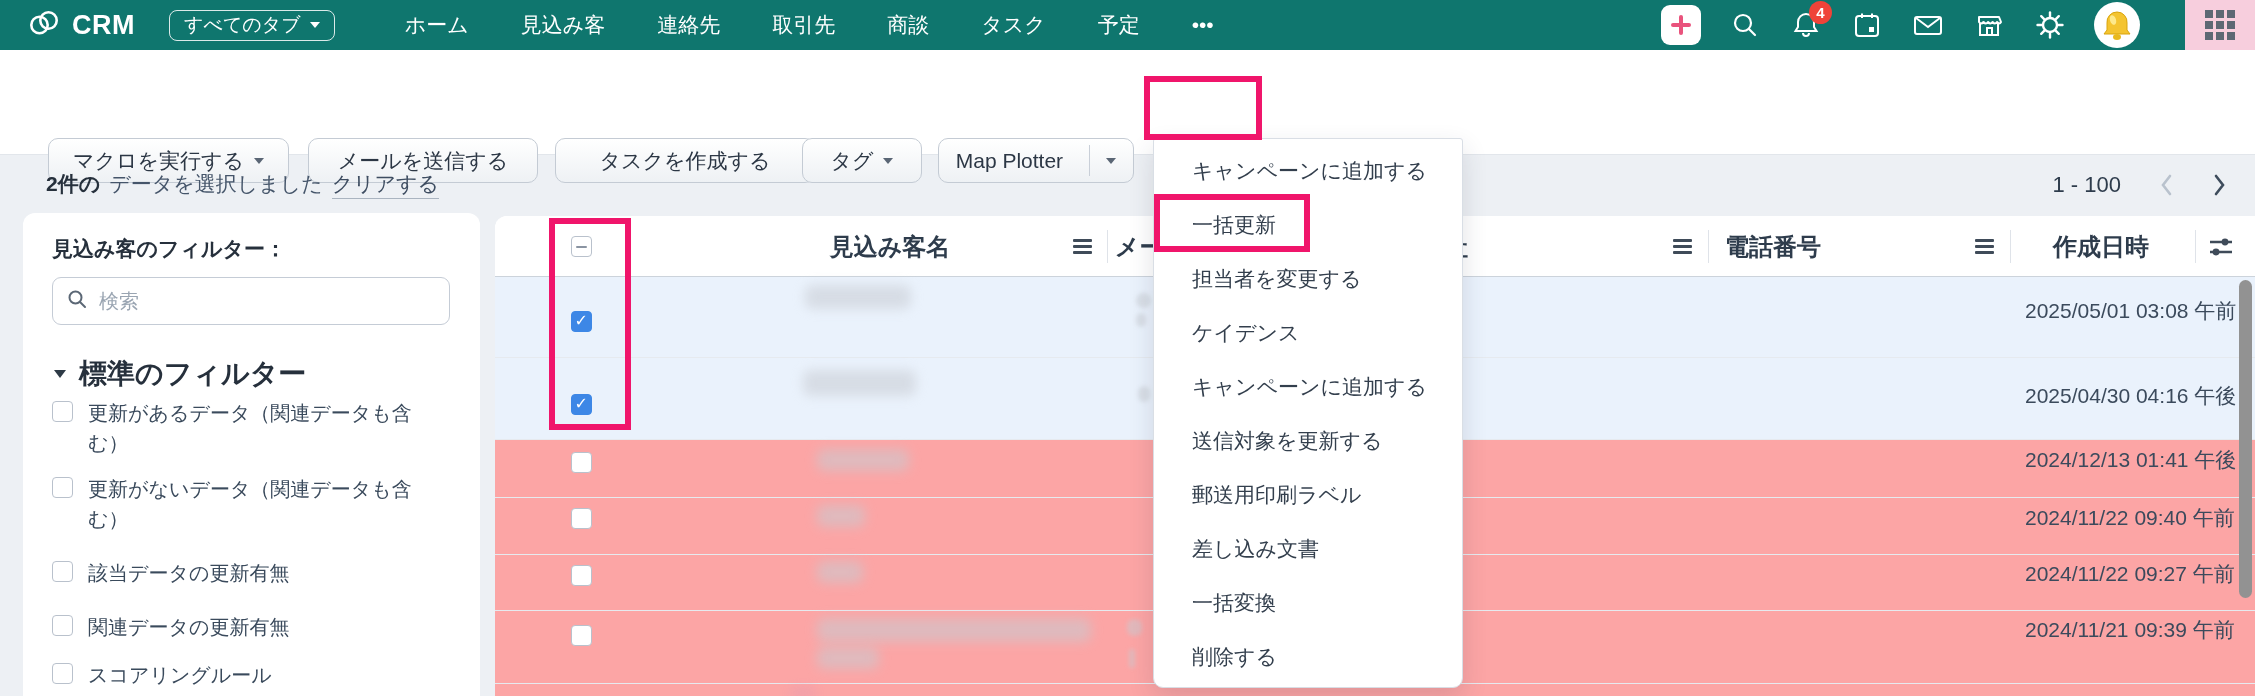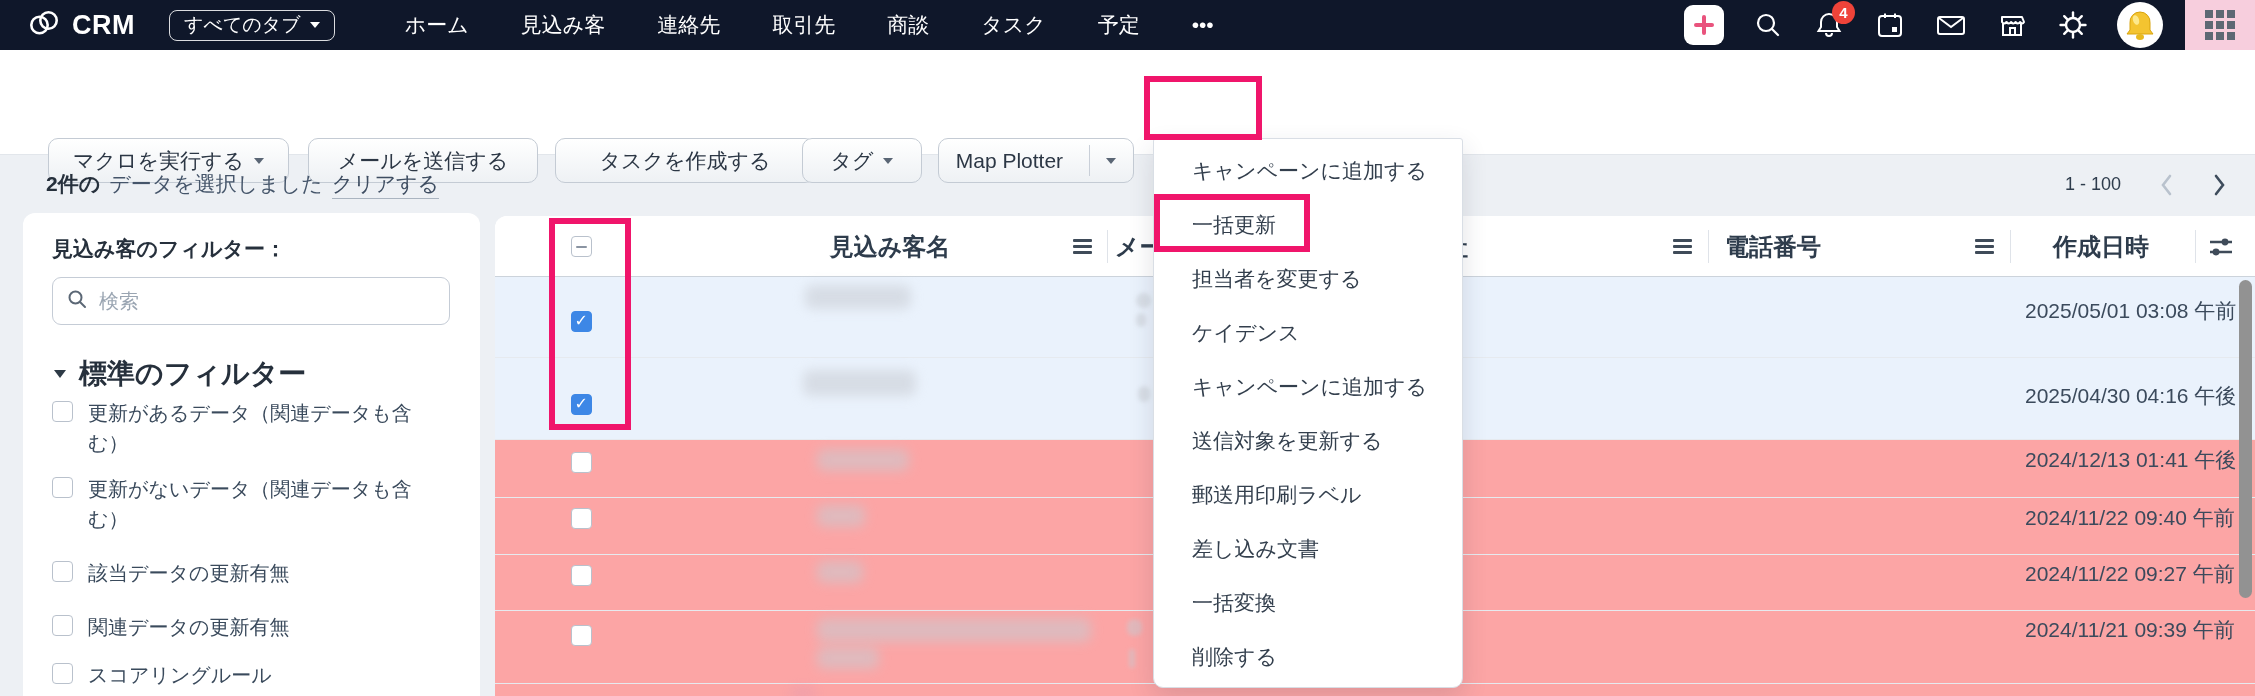--- a/index.html
+++ b/index.html
@@ -4,21 +4,21 @@
 <style>
   html,body{margin:0;padding:0;background:#dfe3e8;}
   *{box-sizing:border-box;}
   .app{
     position:relative;width:2255px;height:696px;overflow:hidden;
     background:#edf0f4;
     font-family:"Liberation Sans","DejaVu Sans",sans-serif;
     color:#32404e;
   }
   
-  .nav{position:absolute;left:0;top:0;width:2255px;height:50px;background:#0f172a;display:flex;align-items:center;}
+  .nav{position:absolute;left:0;top:0;width:2255px;height:50px;background:#0f766e;display:flex;align-items:center;gap:23px;}
   .nav-left{display:flex;align-items:center;padding-left:26px;}
   .brand{display:flex;align-items:center;gap:10px;}
   .brand-name{color:#fff;font-size:27px;font-weight:bold;letter-spacing:.5px;}
   .alltabs{margin-left:34px;height:31px;border:1.5px solid rgba(255,255,255,.85);border-radius:8px;
     display:flex;align-items:center;gap:9px;padding:0 14px;color:#fff;font-size:19px;cursor:pointer;}
   .caret{width:0;height:0;border-left:5px solid transparent;border-right:5px solid transparent;border-top:6px solid #fff;}
   .tabs{display:flex;align-items:center;margin-left:44px;gap:0;height:50px;}
   .tab{position:relative;height:62px;display:flex;align-items:center;padding:0 26px;color:#fff;font-size:21px;cursor:pointer;white-space:nowrap;}
   .tab.active::after{content:"";position:absolute;left:16px;right:16px;bottom:0;height:4px;background:#fff;border-radius:2px 2px 0 0;}
   .nav-right{margin-left:auto;display:flex;align-items:center;gap:27px;padding-right:22px;}
@@ -37,21 +37,21 @@
     background:linear-gradient(#ffffff,#eef1f4);display:flex;align-items:center;justify-content:center;gap:10px;
     font-size:21px;color:#2c3745;cursor:pointer;white-space:nowrap;}
   .abtn .dcaret{border-top-color:#5a6675;}
   .split-sep{position:absolute;top:6px;bottom:6px;width:1px;background:#c9cfd8;}
   
   .selbar{position:absolute;left:0;top:156px;width:2255px;height:57px;display:flex;align-items:center;}
   .selinfo{margin-left:46px;font-size:21px;color:#45556a;display:flex;gap:9px;align-items:baseline;}
   .selcount{font-weight:bold;color:#26303c;}
   .clearlink{color:#3e4d61;border-bottom:1px solid #aab4c0;cursor:pointer;}
   .pager{position:absolute;right:28px;top:0;height:57px;display:flex;align-items:center;gap:38px;}
-  .range{font-size:18px;color:#2e3c4c;}
+  .range{font-size:22px;color:#2e3c4c;}
   .chev{cursor:pointer;display:flex;align-items:center;}
   
   .sidecard{position:absolute;left:23px;top:213px;width:457px;height:500px;background:#fff;border-radius:12px;}
   .side-title{position:absolute;left:29px;top:22px;font-size:21px;font-weight:bold;color:#26303c;}
   .side-search{position:absolute;left:29px;top:64px;width:398px;height:48px;border:1px solid #c5ccd6;border-radius:9px;
     background:#fff;display:flex;align-items:center;padding:0 14px;gap:10px;}
   .side-search input{border:none;outline:none;font-size:20px;width:100%;color:#32404e;font-family:inherit;background:transparent;}
   .side-search input::placeholder{color:#9aa5b2;}
   .side-sec{position:absolute;left:31px;top:142px;display:flex;align-items:center;gap:13px;font-size:28px;font-weight:bold;color:#26303c;cursor:pointer;}
   .seccaret{width:0;height:0;border-left:6px solid transparent;border-right:6px solid transparent;border-top:8px solid #2e3a46;}

